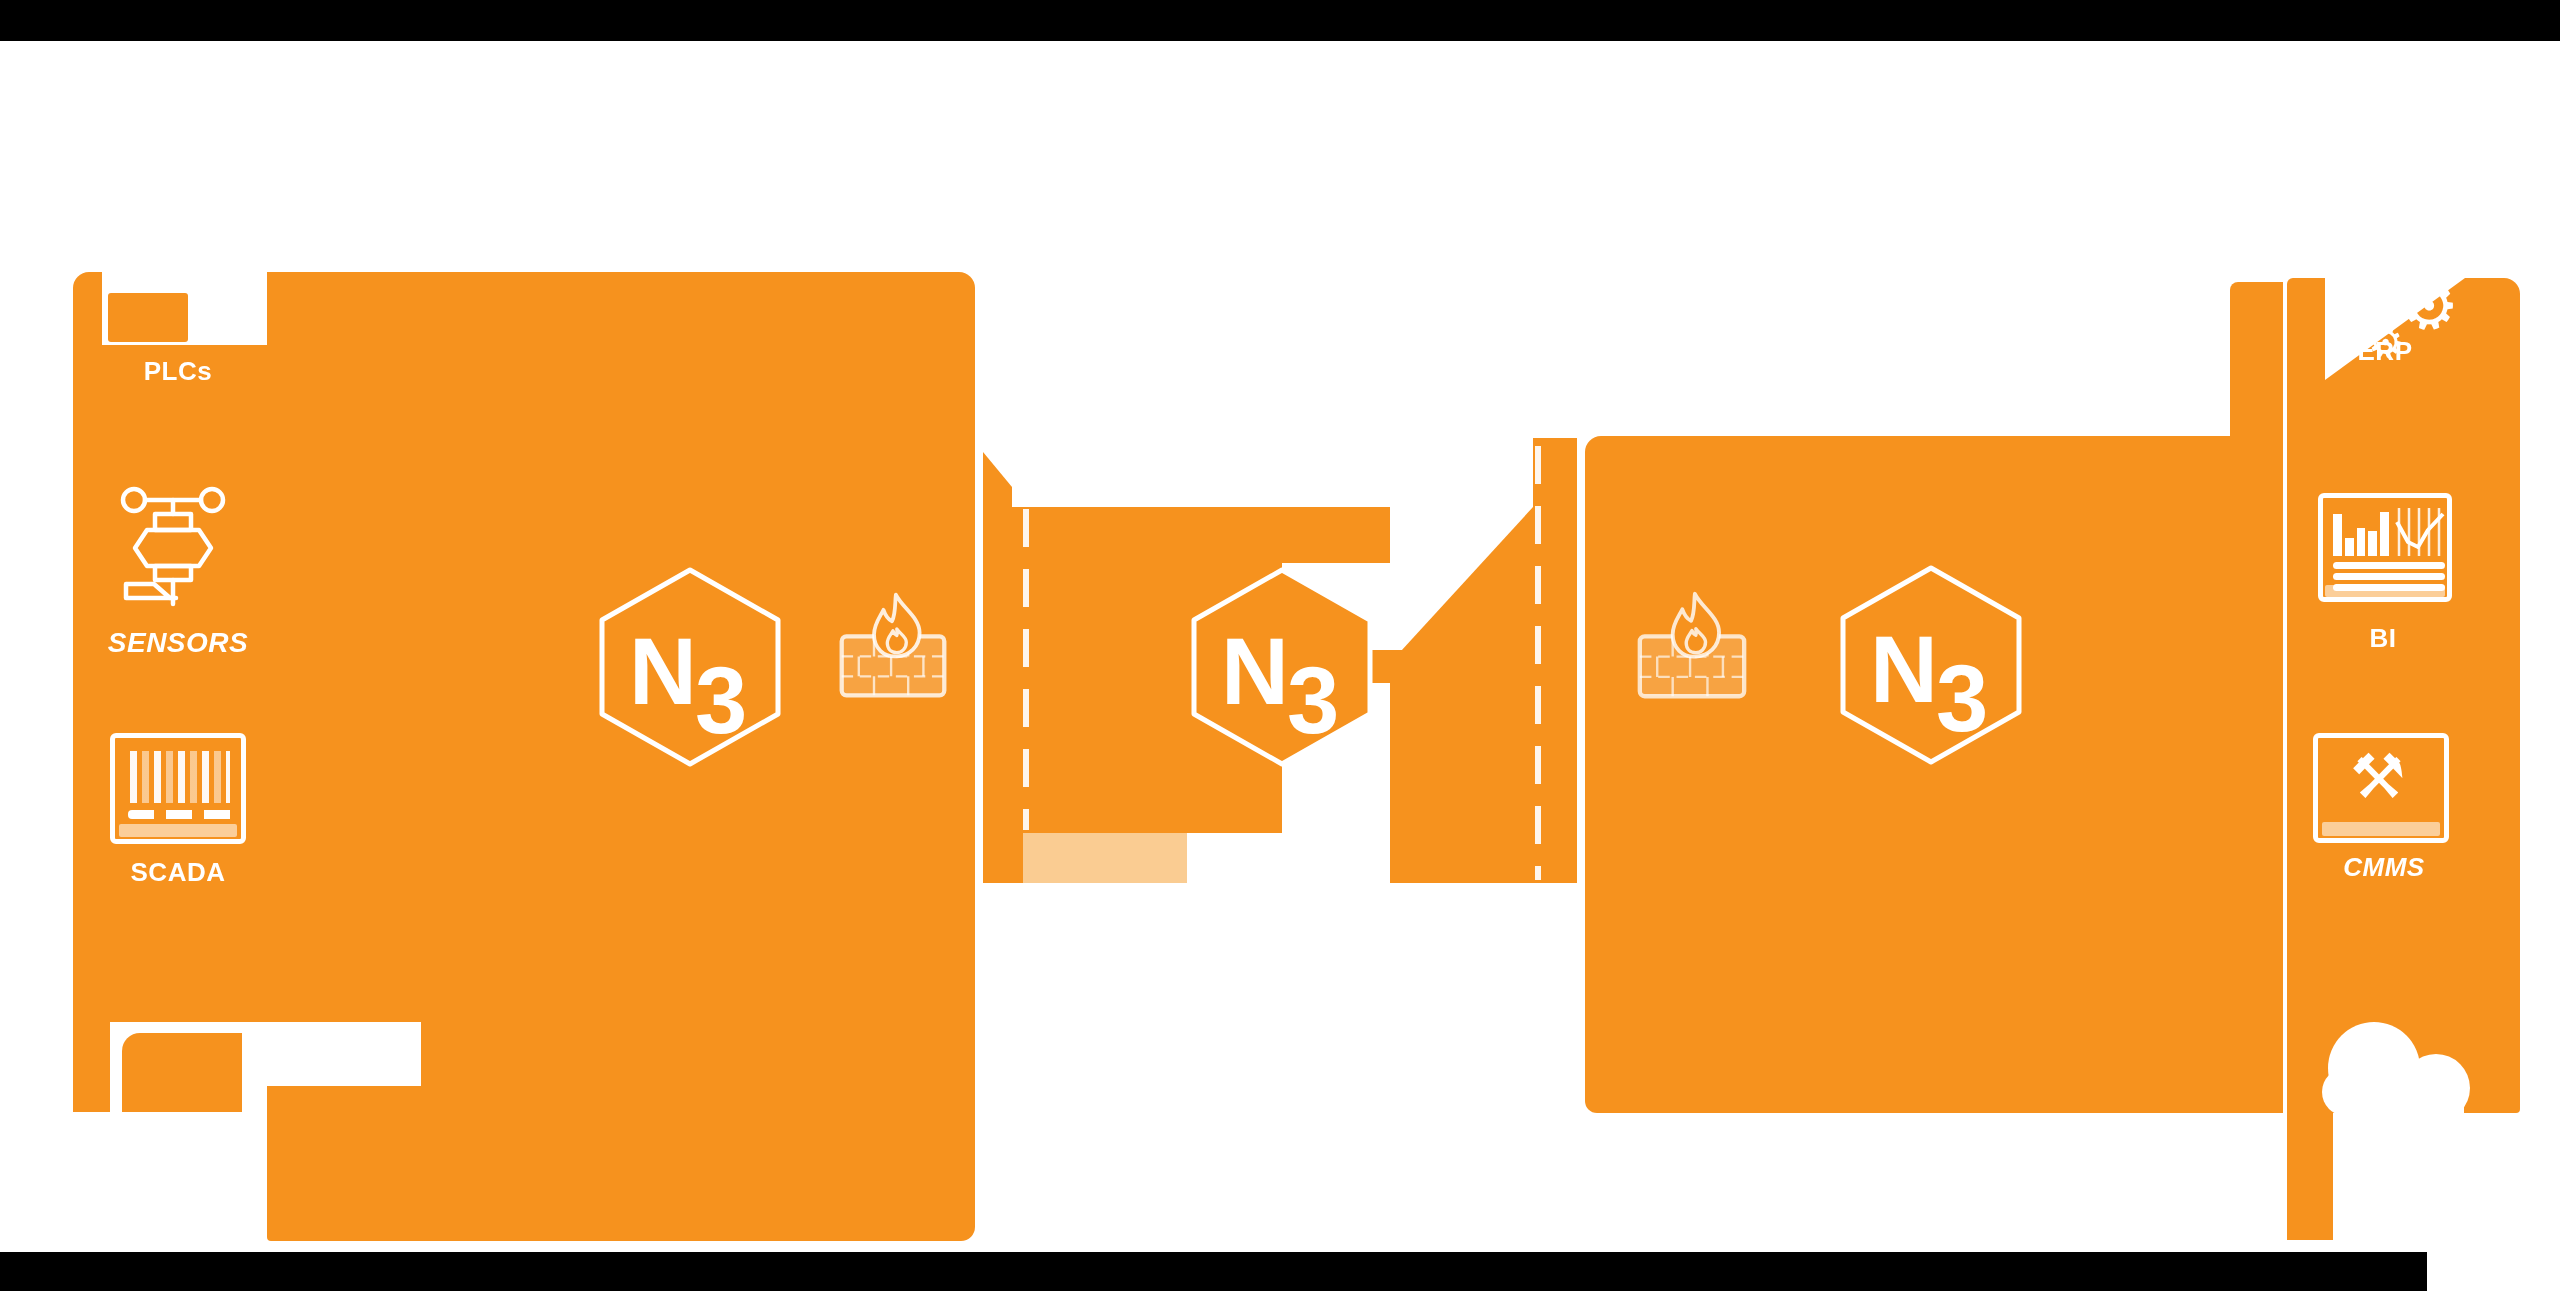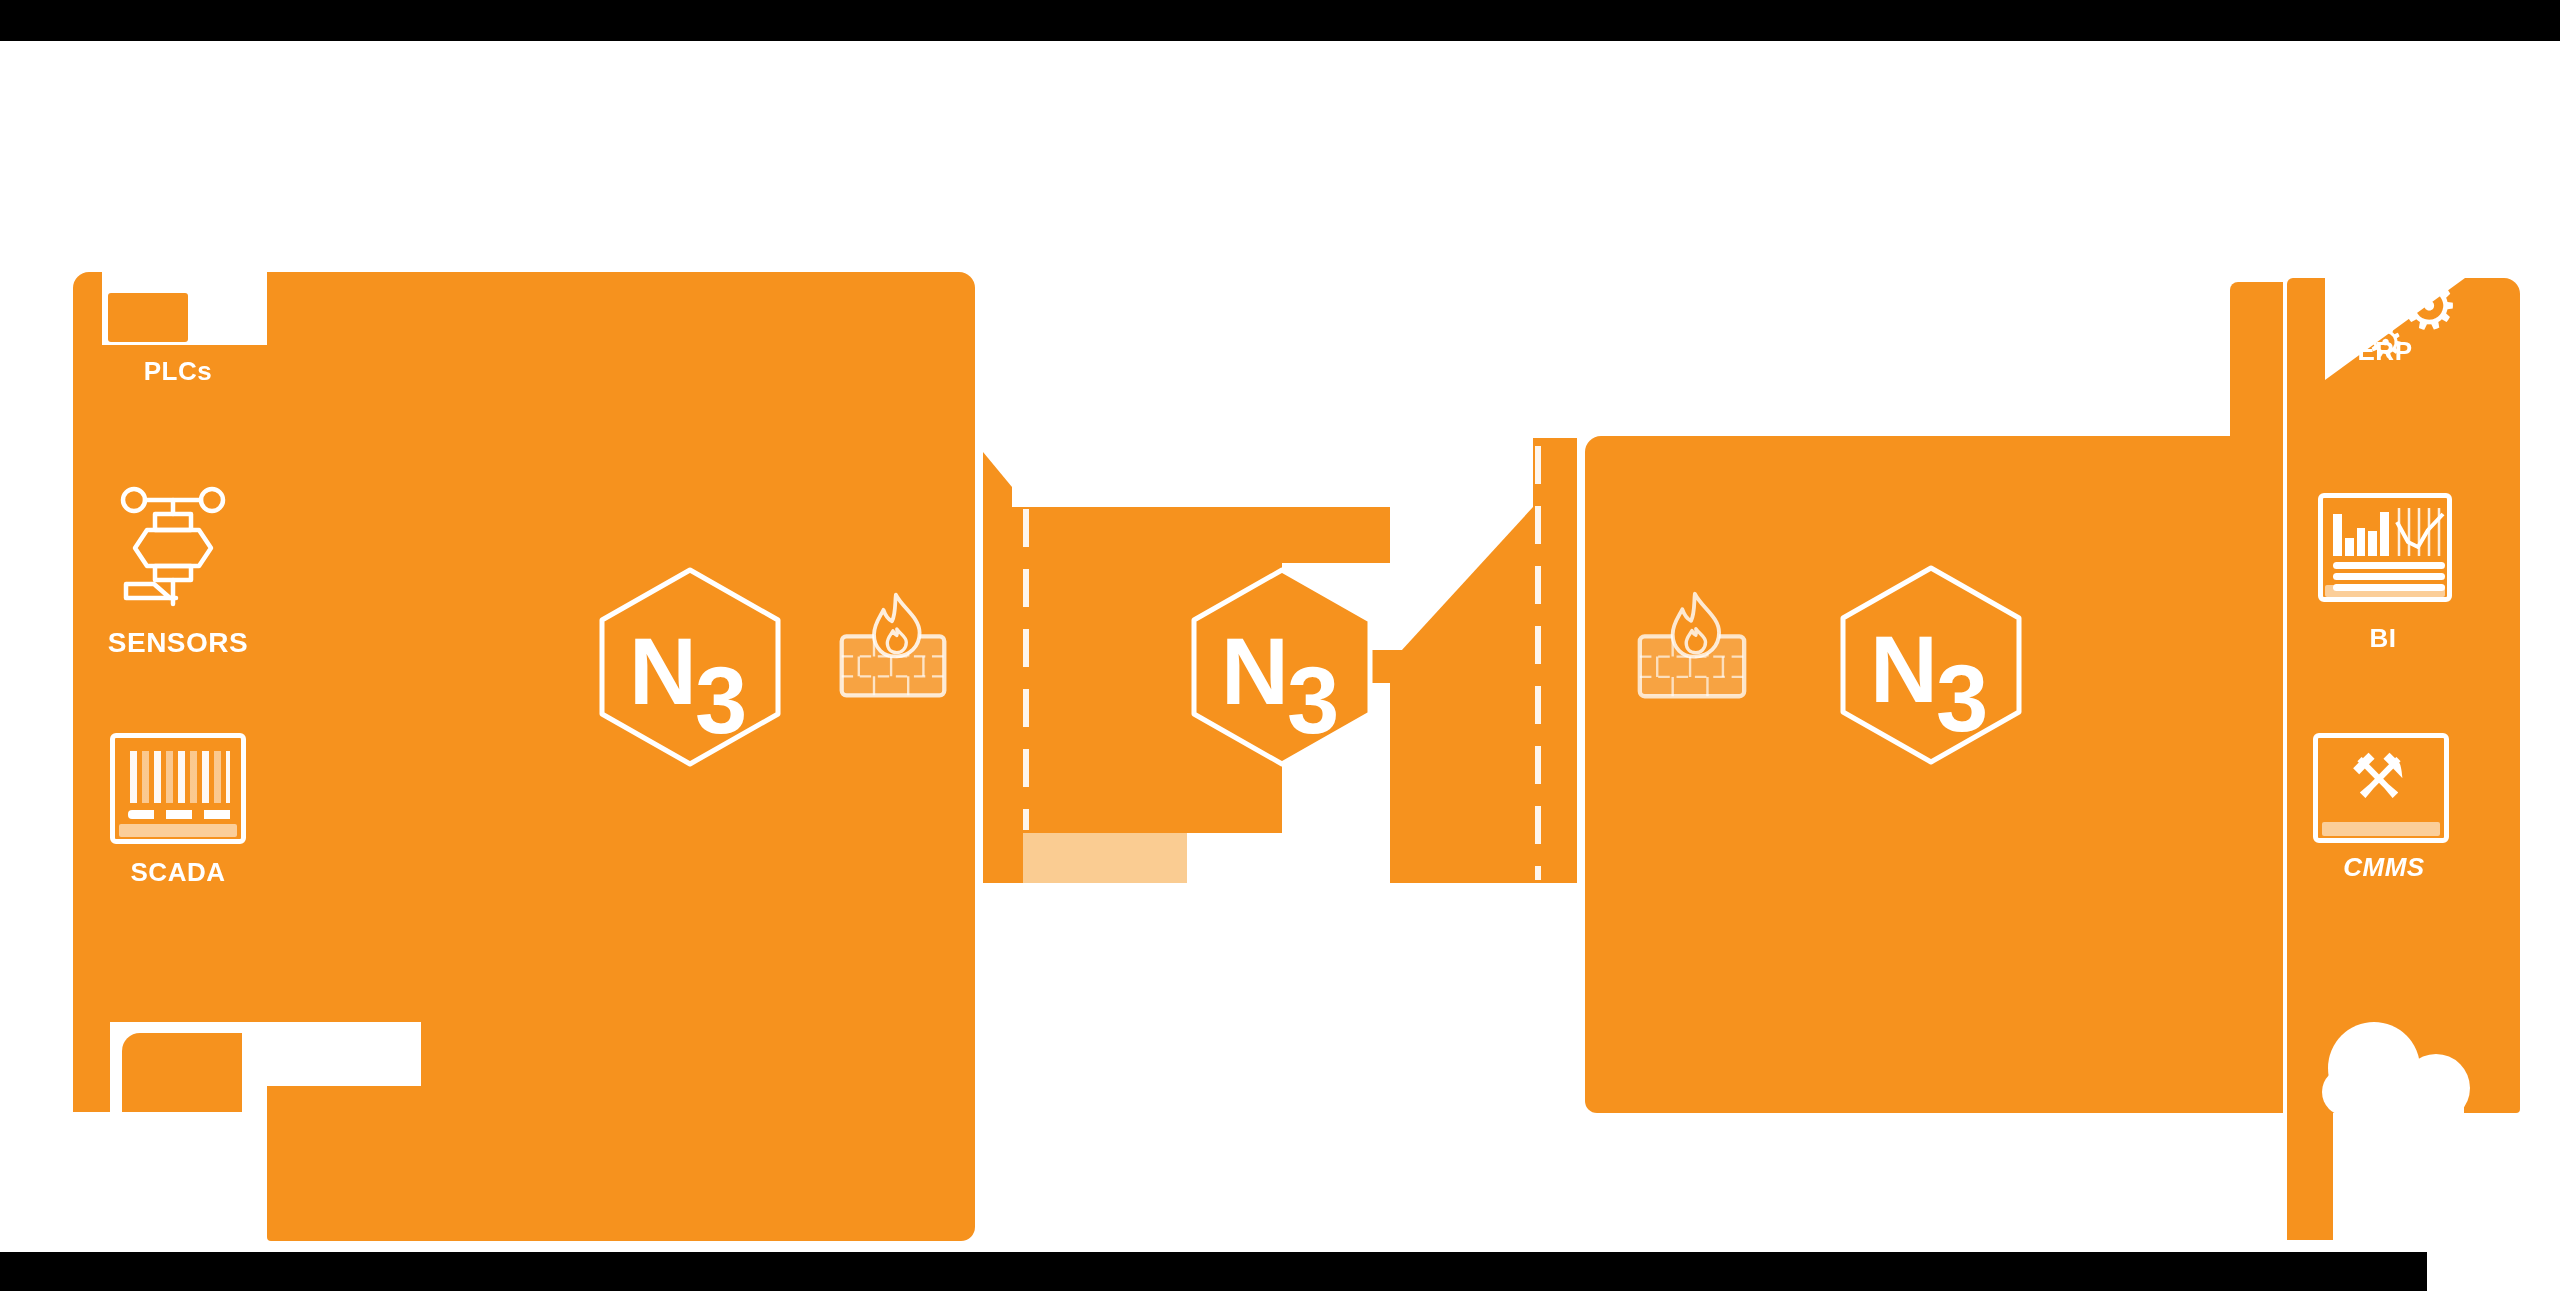--- a/index.html
+++ b/index.html
@@ -41,21 +41,21 @@
         <circle cx="94" cy="16" r="11"></circle>
       <line x1="27" y1="16" x2="83" y2="16"></line>
         <line x1="55" y1="16" x2="55" y2="30"></line>
       <rect x="37" y="30" width="36" height="16"></rect>
       <polygon points="29,46 81,46 93,64 81,82 29,82 17,64"></polygon>
       <rect x="37" y="82" width="36" height="14"></rect>
       <line x1="55" y1="96" x2="55" y2="120"></line>
       <polygon points="8,100 36,100 52,114 8,114"></polygon>
       <line x1="52" y1="114" x2="58" y2="114"></line>
     </svg>
-    <div class="label" style="left:93px;top:627px;width:170px;font-size:28px;">SENSORS</div>
+    <div class="label" style="left:93px;top:627px;width:170px;font-size:28px;font-style:italic;">SENSORS</div>
 
     <div class="iconbox" style="left:110px;top:733px;width:136px;height:111px;">
       <div class="abs" style="left:15px;top:13px;width:100px;height:52px;
            background:repeating-linear-gradient(90deg,rgba(255,255,255,.95) 0 7px,transparent 7px 24px),
                       repeating-linear-gradient(90deg,transparent 0 12px,rgba(255,255,255,.5) 12px 19px,transparent 19px 24px);"></div>
       <div class="abs" style="left:13px;top:72px;width:106px;height:9px;border-radius:4px;
            background:repeating-linear-gradient(90deg,#fff 0 26px,transparent 26px 38px);"></div>
       <div class="palestrip" style="left:4px;top:86px;width:118px;height:13px;"></div>
     </div>
     <div class="label" style="left:93px;top:857px;width:170px;">SCADA</div>

